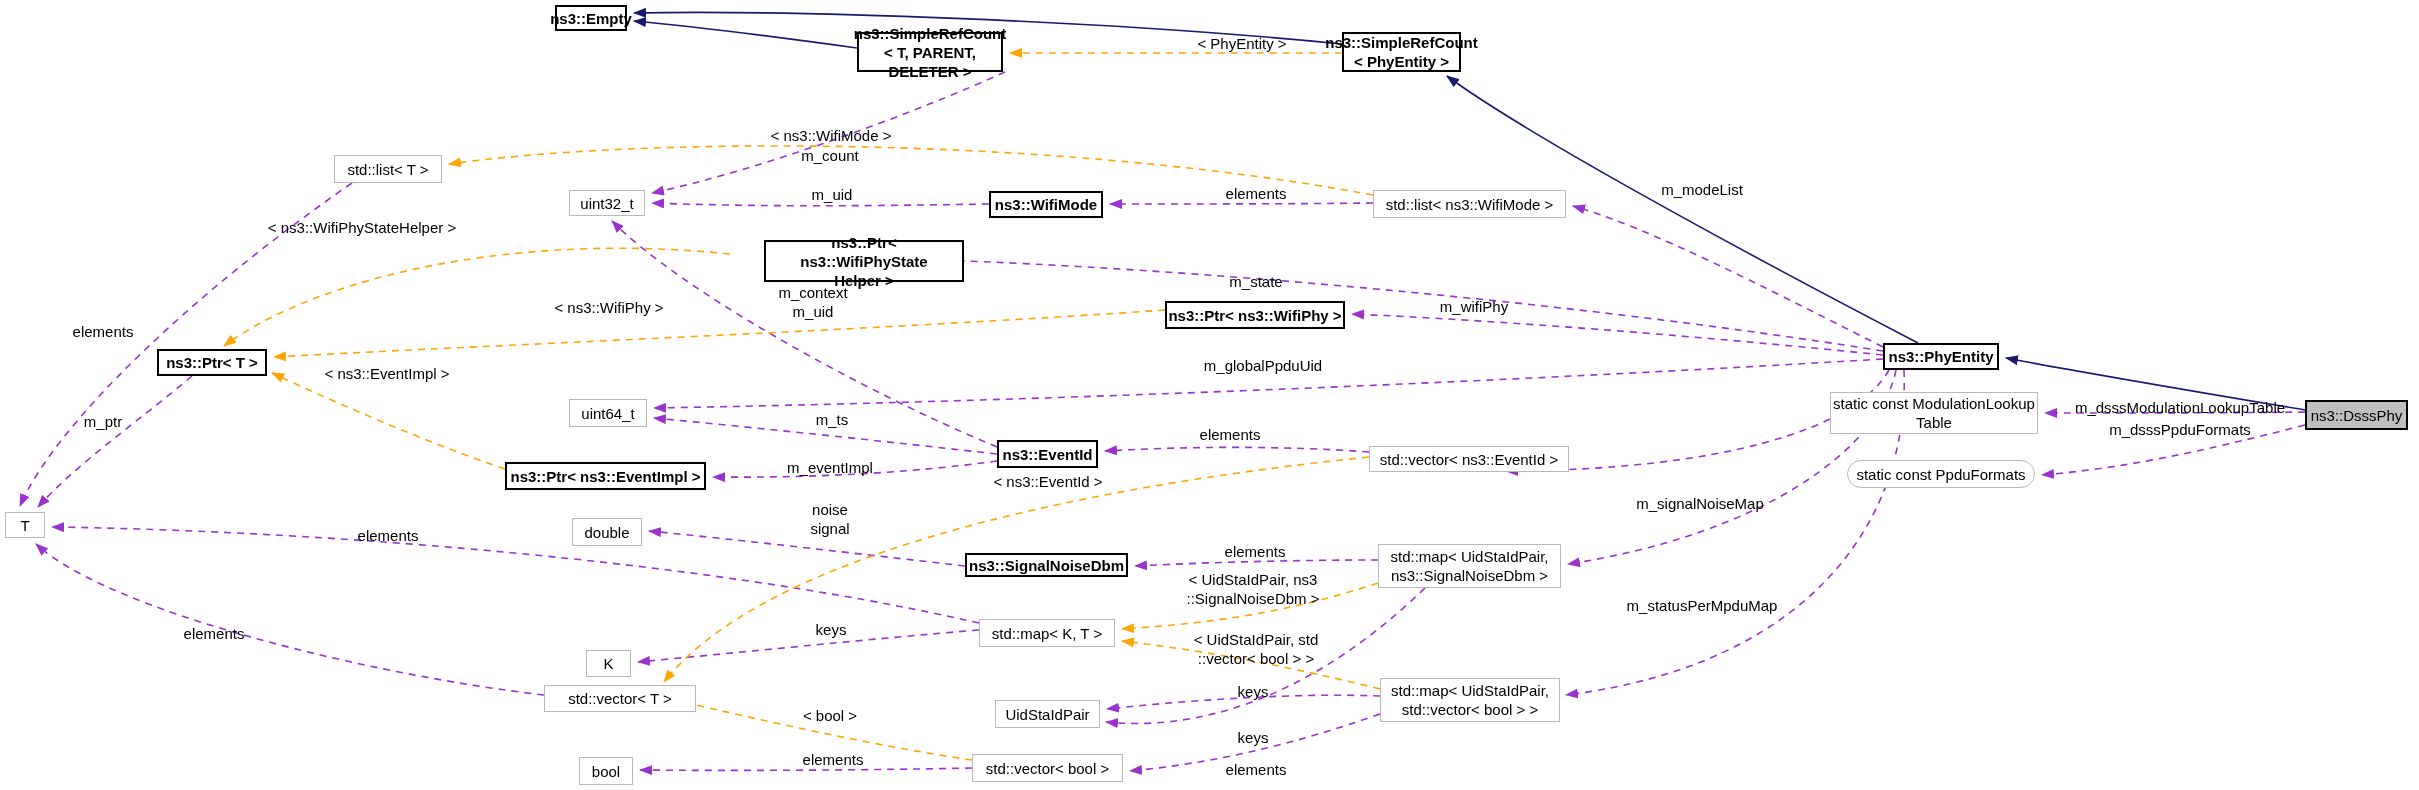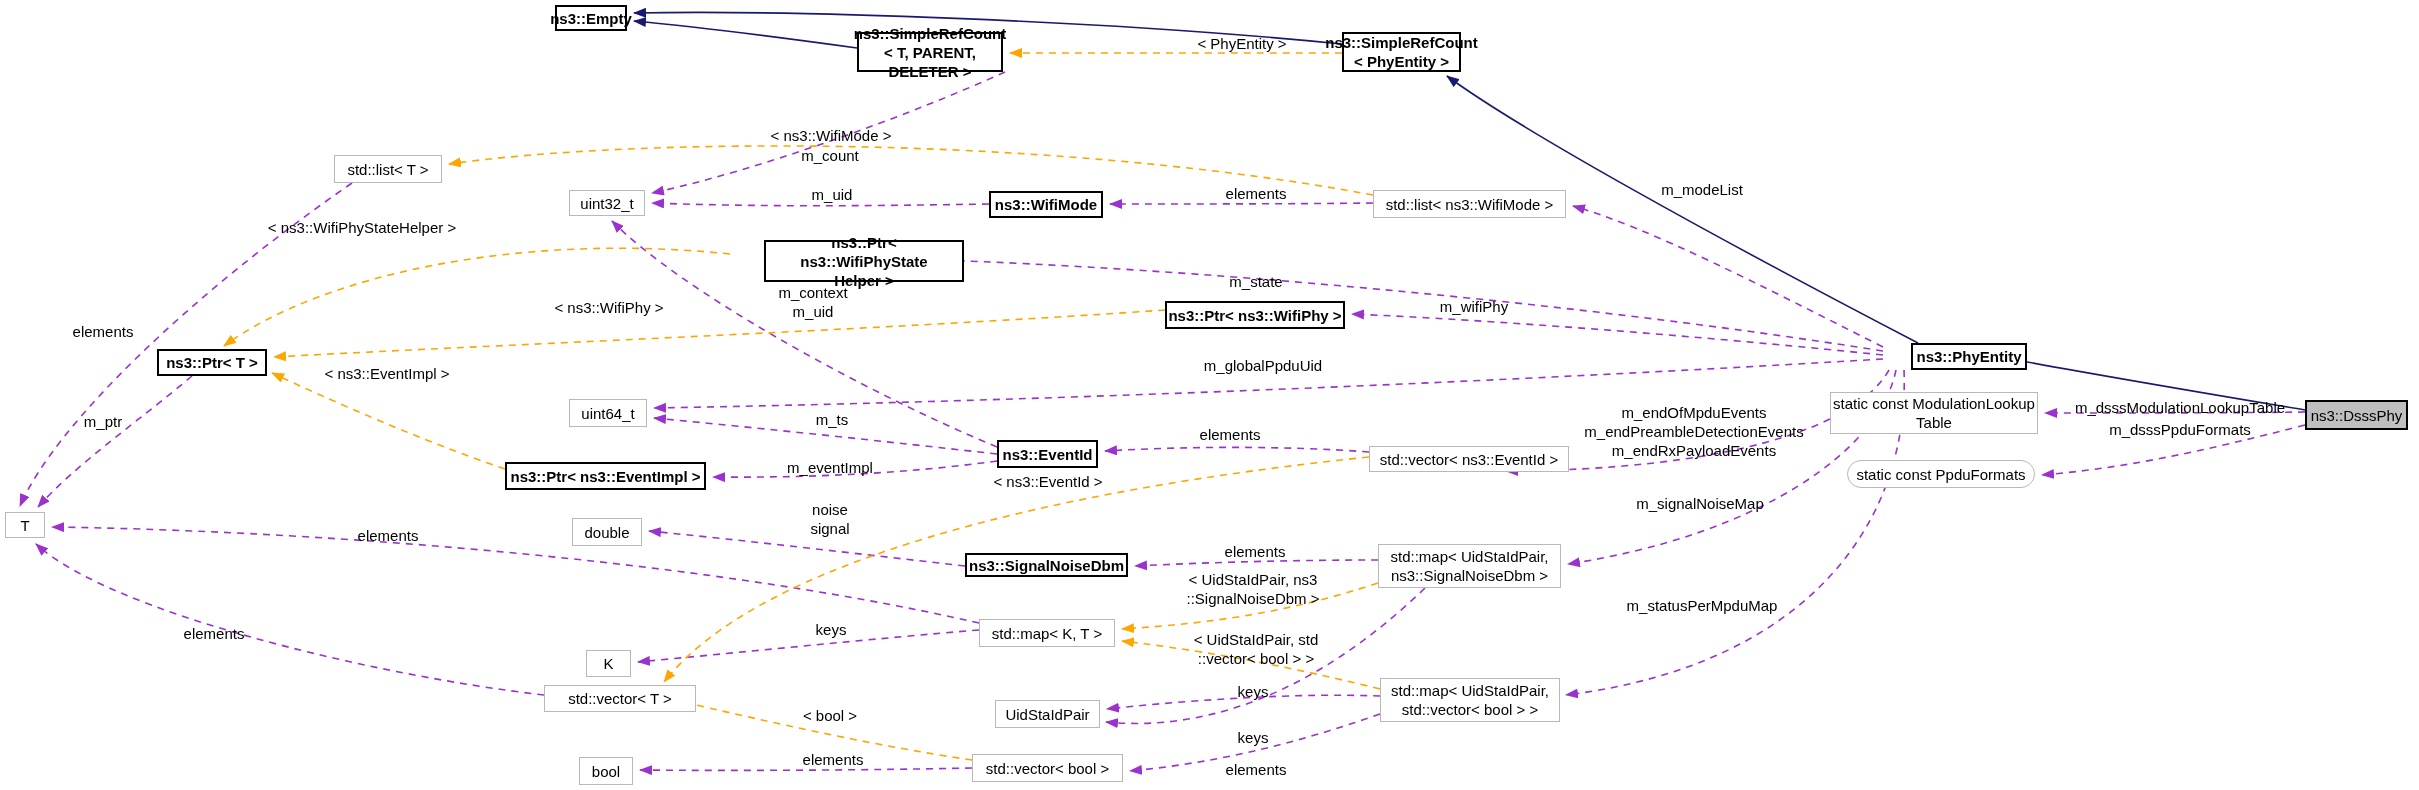--- a/index.html
+++ b/index.html
@@ -90,21 +90,21 @@
   <div class="node doc" style="left:989px;top:191px;width:114px;height:27px;">ns3::WifiMode</div>
   <div class="node" style="left:1373px;top:190px;width:193px;height:28px;">std::list&lt; ns3::WifiMode &gt;</div>
   <div class="node doc" style="left:764px;top:240px;width:200px;height:42px;">ns3::Ptr&lt; ns3::WifiPhyState
 Helper &gt;</div>
   <div class="node doc" style="left:1165px;top:301px;width:180px;height:28px;">ns3::Ptr&lt; ns3::WifiPhy &gt;</div>
   <div class="node doc" style="left:157px;top:349px;width:110px;height:27px;">ns3::Ptr&lt; T &gt;</div>
   <div class="node" style="left:569px;top:399px;width:78px;height:28px;">uint64_t</div>
   <div class="node doc" style="left:997px;top:440px;width:101px;height:28px;">ns3::EventId</div>
   <div class="node doc" style="left:505px;top:462px;width:201px;height:28px;">ns3::Ptr&lt; ns3::EventImpl &gt;</div>
   <div class="node" style="left:1369px;top:446px;width:200px;height:26px;">std::vector&lt; ns3::EventId &gt;</div>
-  <div class="node doc" style="left:1883px;top:343px;width:116px;height:27px;margin-left:28px;">ns3::PhyEntity</div>
+  <div class="node doc" style="left:1883px;top:343px;width:116px;height:27px;">ns3::PhyEntity</div>
   <div class="node" style="left:1830px;top:392px;width:208px;height:42px;">static const ModulationLookup
 Table</div>
   <div class="node" style="left:1847px;top:460px;width:188px;height:28px;border-radius:14px;">static const PpduFormats</div>
   <div class="node focus" style="left:2305px;top:400px;width:103px;height:30px;">ns3::DsssPhy</div>
   <div class="node" style="left:5px;top:512px;width:40px;height:26px;">T</div>
   <div class="node" style="left:572px;top:518px;width:70px;height:28px;">double</div>
   <div class="node doc" style="left:965px;top:553px;width:163px;height:24px;">ns3::SignalNoiseDbm</div>
   <div class="node" style="left:1378px;top:544px;width:183px;height:44px;">std::map&lt; UidStaIdPair,
 ns3::SignalNoiseDbm &gt;</div>
   <div class="node" style="left:586px;top:650px;width:45px;height:27px;">K</div>
@@ -129,23 +129,20 @@
 m_uid</span>
   <span class="elabel" style="left:1474px;top:297px;">m_wifiPhy</span>
   <span class="elabel" style="left:1263px;top:356px;">m_globalPpduUid</span>
   <span class="elabel" style="left:103px;top:322px;">elements</span>
   <span class="elabel" style="left:103px;top:412px;">m_ptr</span>
   <span class="elabel" style="left:387px;top:364px;">&lt; ns3::EventImpl &gt;</span>
   <span class="elabel" style="left:832px;top:410px;">m_ts</span>
   <span class="elabel" style="left:830px;top:458px;">m_eventImpl</span>
   <span class="elabel" style="left:1048px;top:472px;">&lt; ns3::EventId &gt;</span>
   <span class="elabel" style="left:1230px;top:425px;">elements</span>
-  <span class="elabel" style="left:1694px;top:403px;">m_endOfMpduEvents
-m_endPreambleDetectionEvents
-m_endRxPayloadEvents</span>
   <span class="elabel" style="left:830px;top:500px;">noise
 signal</span>
   <span class="elabel" style="left:1700px;top:494px;">m_signalNoiseMap</span>
   <span class="elabel" style="left:1255px;top:542px;">elements</span>
   <span class="elabel" style="left:1253px;top:570px;">&lt; UidStaIdPair, ns3
 ::SignalNoiseDbm &gt;</span>
   <span class="elabel" style="left:1702px;top:596px;">m_statusPerMpduMap</span>
   <span class="elabel" style="left:831px;top:620px;">keys</span>
   <span class="elabel" style="left:388px;top:526px;">elements</span>
   <span class="elabel" style="left:1256px;top:630px;">&lt; UidStaIdPair, std

